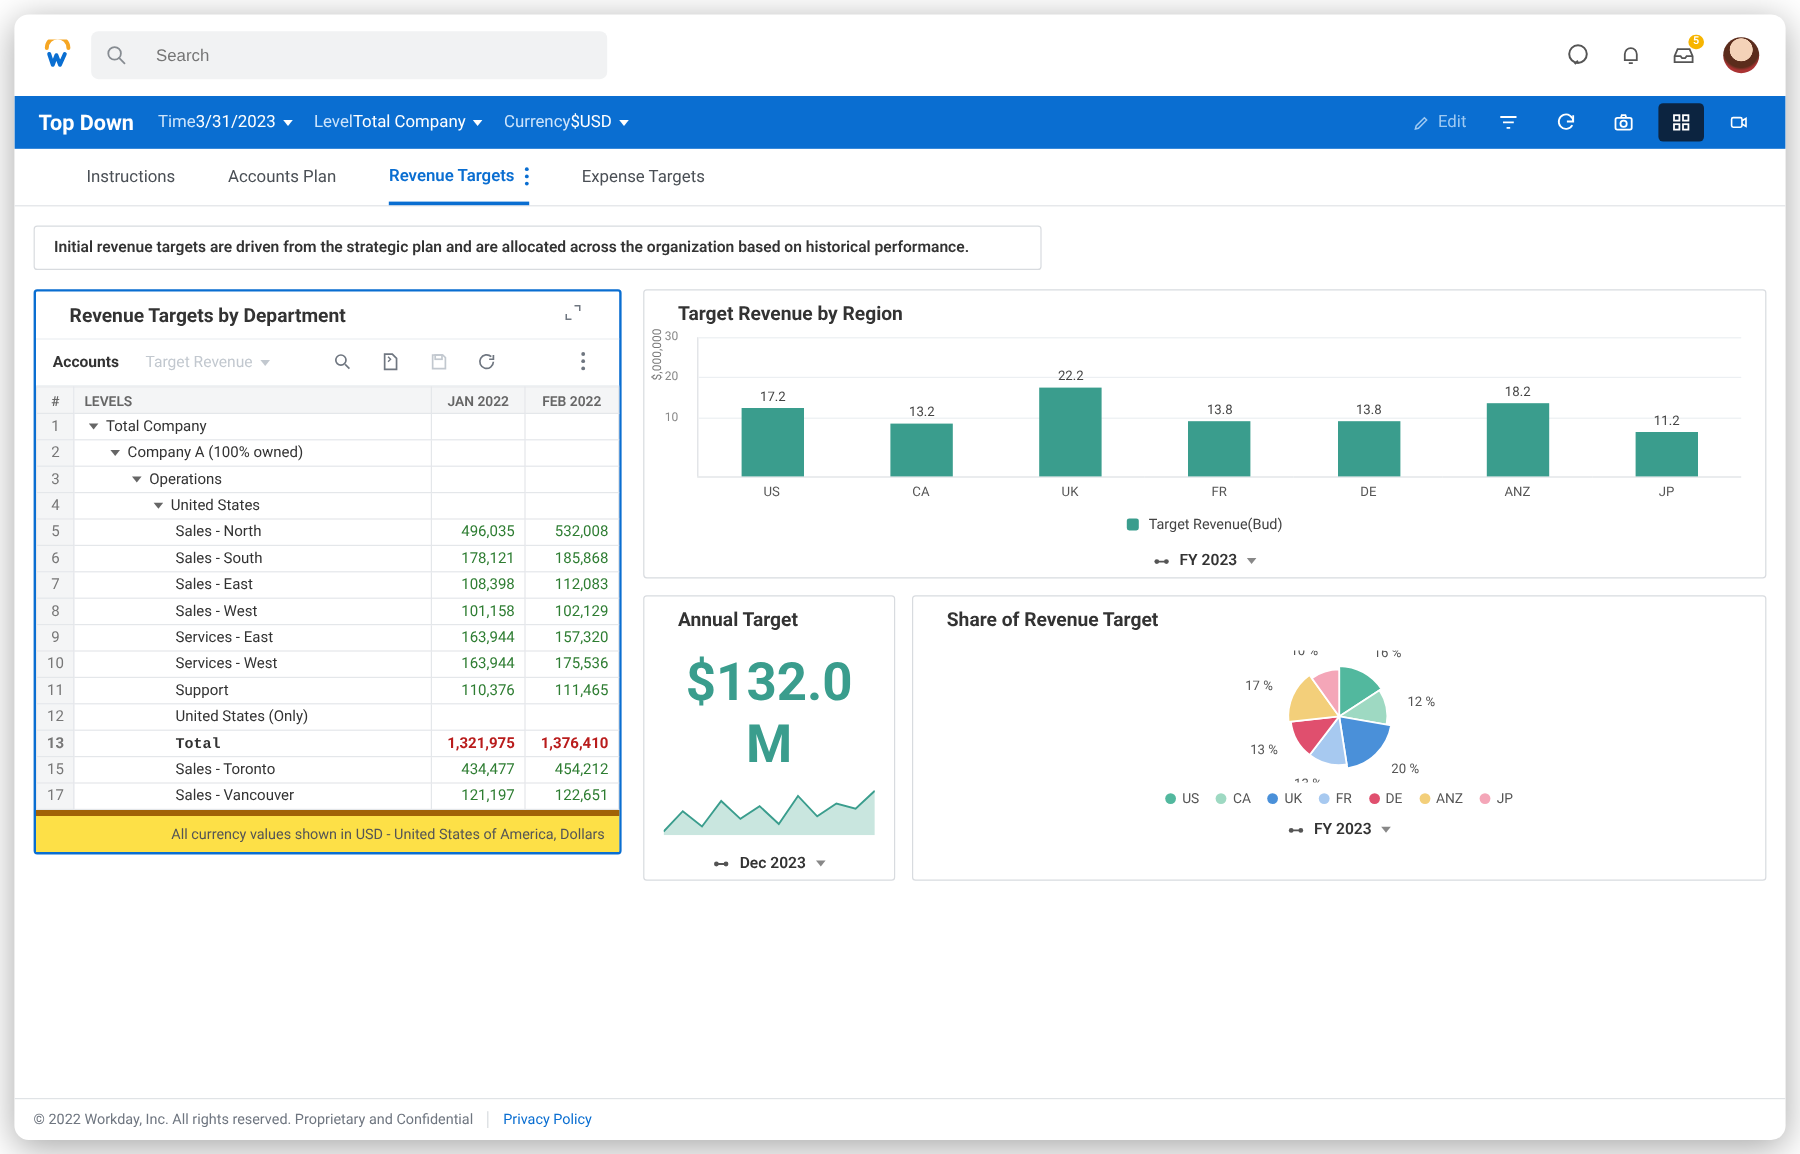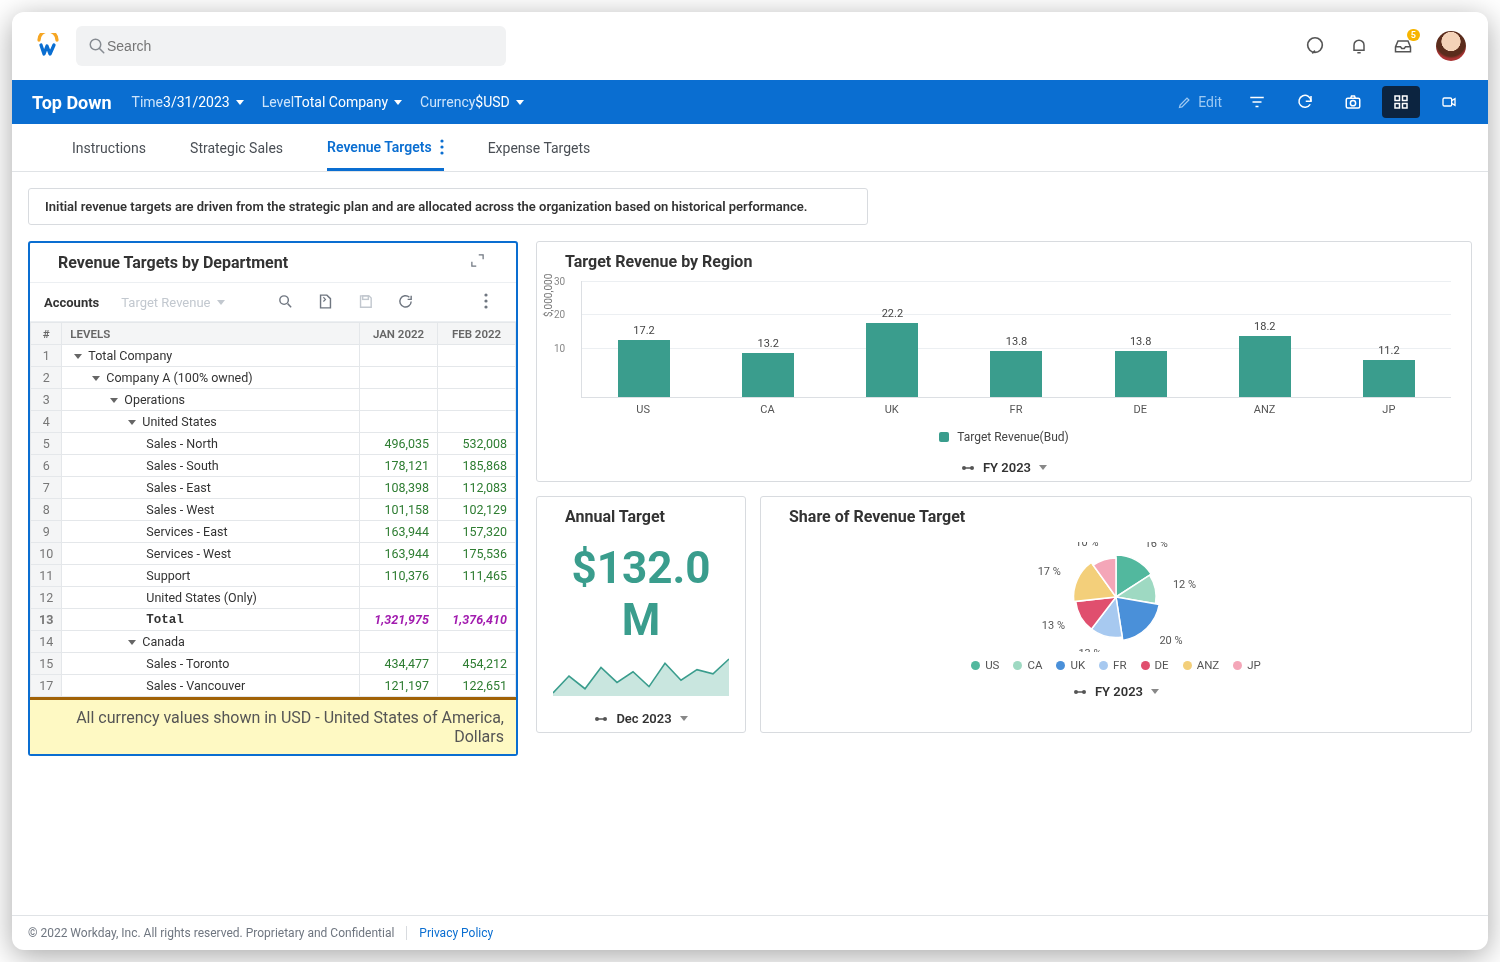--- a/index.html
+++ b/index.html
@@ -4,21 +4,21 @@
 <style>
   * { box-sizing: border-box; margin: 0; padding: 0; }
   html, body { font-family: -apple-system, BlinkMacSystemFont, "Segoe UI", Roboto, Arial, sans-serif; font-size: 13px; color: #333; background: #fff; }
   body { width: 1500px; height: 962px; position: relative; }
 
   .frame { position: absolute; inset: 12px; border-radius: 12px; box-shadow: 0 6px 30px rgba(0,0,0,0.35); overflow: hidden; background: #fff; display: flex; flex-direction: column; }
 
   
   .topbar { display: flex; align-items: center; padding: 14px 22px; gap: 14px; }
   .logo { width: 28px; height: 28px; display: flex; align-items: center; justify-content: center; }
-  .searchwrap { flex: 0 0 430px; background: #f1f2f3; border-radius: 6px; display: flex; align-items: center; height: 40px; padding: 0 12px; color: #878c92; gap: 1px; }
+  .searchwrap { flex: 0 0 430px; background: #f1f2f3; border-radius: 6px; display: flex; align-items: center; height: 40px; padding: 0 12px; color: #878c92; gap: 24px; }
   .searchwrap input { border: none; background: transparent; outline: none; flex: 1; font-size: 14px; color: #555; }
   .topbar-spacer { flex: 1; }
   .topicons { display: flex; align-items: center; gap: 22px; color: #555; }
   .topicons .icon { width: 22px; height: 22px; display: inline-flex; align-items: center; justify-content: center; cursor: pointer; position: relative; }
   .badge { position: absolute; top: -6px; right: -6px; background: #f7b500; color: #fff; border-radius: 8px; font-size: 9px; padding: 1px 4px; font-weight: 600; }
   .avatar { width: 30px; height: 30px; border-radius: 50%; background: linear-gradient(#a85, #fff); background-image: radial-gradient(circle at 50% 35%, #f4d2b8 0 38%, #5b2c1c 40% 60%, #a33 70%); }
 
   
   .bluebar { background: #0a6ed1; color: #fff; display: flex; align-items: center; padding: 0 20px; height: 44px; gap: 18px; font-size: 14px; }
   .bluebar .title { font-weight: 700; font-size: 18px; margin-right: 2px; }
@@ -58,23 +58,23 @@
 
   
   table.tree { border-collapse: collapse; width: 100%; font-size: 12.5px; }
   table.tree th, table.tree td { border: 1px solid #e4e7ea; padding: 3px 8px; height: 22px; }
   table.tree th { background: #f4f5f6; text-align: center; color: #666; font-weight: 600; font-size: 11.5px; }
   table.tree th:nth-child(2) { text-align: left; }
   table.tree .rownum { background: #f4f5f6; text-align: center; color: #777; width: 28px; }
   table.tree .level-cell { padding-left: 10px; white-space: nowrap; }
   table.tree .valcell { text-align: right; width: 78px; color: #2e7d32; }
   table.tree .bold-row td { font-weight: 700; }
-  table.tree .bold-row .valcell { color: #a21caf; font-style: italic; }
+  table.tree .bold-row .valcell { color: #b91c1c; }
   .tri { display: inline-block; width: 0; height: 0; margin-right: 6px; border-left: 4px solid transparent; border-right: 4px solid transparent; border-top: 5px solid #666; vertical-align: middle; }
-  .footer-note { background: #fef9c3; text-align: right; font-size: 16px; color: #555; padding: 8px 12px; border-top: 3px solid #a16207; }
+  .footer-note { background: #fde047; text-align: right; font-size: 12px; color: #555; padding: 8px 12px; border-top: 5px solid #a16207; }
 
   
   .chart-region-body { padding: 0 20px 8px 44px; position: relative; }
   .ylab { position: absolute; left: 6px; top: 36px; transform: rotate(-90deg); transform-origin: left top; font-size: 10px; color: #777; white-space: nowrap; }
   .bar-area { display: flex; align-items: flex-end; height: 116px; gap: 0; border-left: 1px solid #dcdfe3; position: relative; }
   .gridline { position: absolute; left: 0; right: 0; border-top: 1px solid #eceff2; }
   .ytick { position: absolute; left: -28px; font-size: 10px; color: #888; transform: translateY(-50%); }
   .bar-col { flex: 1; display: flex; flex-direction: column; align-items: center; position: relative; }
   .bar-val { font-size: 11px; color: #444; margin-bottom: 3px; }
   .bar-rect { width: 52px; background: #3a9d8d; }
@@ -205,21 +205,21 @@
           <svg width="20" height="16" viewBox="0 0 24 24" fill="none" stroke="#fff" stroke-width="2">
             <rect x="3" y="6" width="13" height="12" rx="2"></rect>
             <path d="M16 10 L21 7 V17 L16 14"></path>
           </svg>
         </span>
     </div>
   </div>
 
   <div class="tabbar">
     <div class="tab">Instructions</div>
-    <div class="tab">Strategic Sales</div>
+    <div class="tab">Accounts Plan</div>
     <div class="tab active">
       <span>Revenue Targets</span>
       <svg width="4" height="16" viewBox="0 0 4 16">
           <circle cx="2" cy="2" r="1.6" fill="#0a6ed1"></circle>
           <circle cx="2" cy="8" r="1.6" fill="#0a6ed1"></circle>
           <circle cx="2" cy="14" r="1.6" fill="#0a6ed1"></circle>
         </svg>
     </div>
     <div class="tab">Expense Targets</div>
   </div>
@@ -349,26 +349,20 @@
                 <td class="rownum">12</td>
                 <td class="level-cell" style="padding-left: 84px;">United States (Only)</td>
                 <td class="valcell"></td>
                 <td class="valcell"></td>
               </tr>
               <tr class="bold-row">
                 <td class="rownum">13</td>
                 <td class="level-cell" style="padding-left: 84px; font-family: Liberation Mono, monospace;">Total</td>
                 <td class="valcell">1,321,975</td>
                 <td class="valcell">1,376,410</td>
-              </tr>
-              <tr>
-                <td class="rownum">14</td>
-                <td class="level-cell" style="padding-left: 66px;"><span class="tri"></span>Canada</td>
-                <td class="valcell"></td>
-                <td class="valcell"></td>
               </tr>
               <tr>
                 <td class="rownum">15</td>
                 <td class="level-cell" style="padding-left: 84px;">Sales - Toronto</td>
                 <td class="valcell">434,477</td>
                 <td class="valcell">454,212</td>
               </tr>
               <tr>
                 <td class="rownum">17</td>
                 <td class="level-cell" style="padding-left: 84px;">Sales - Vancouver</td>

